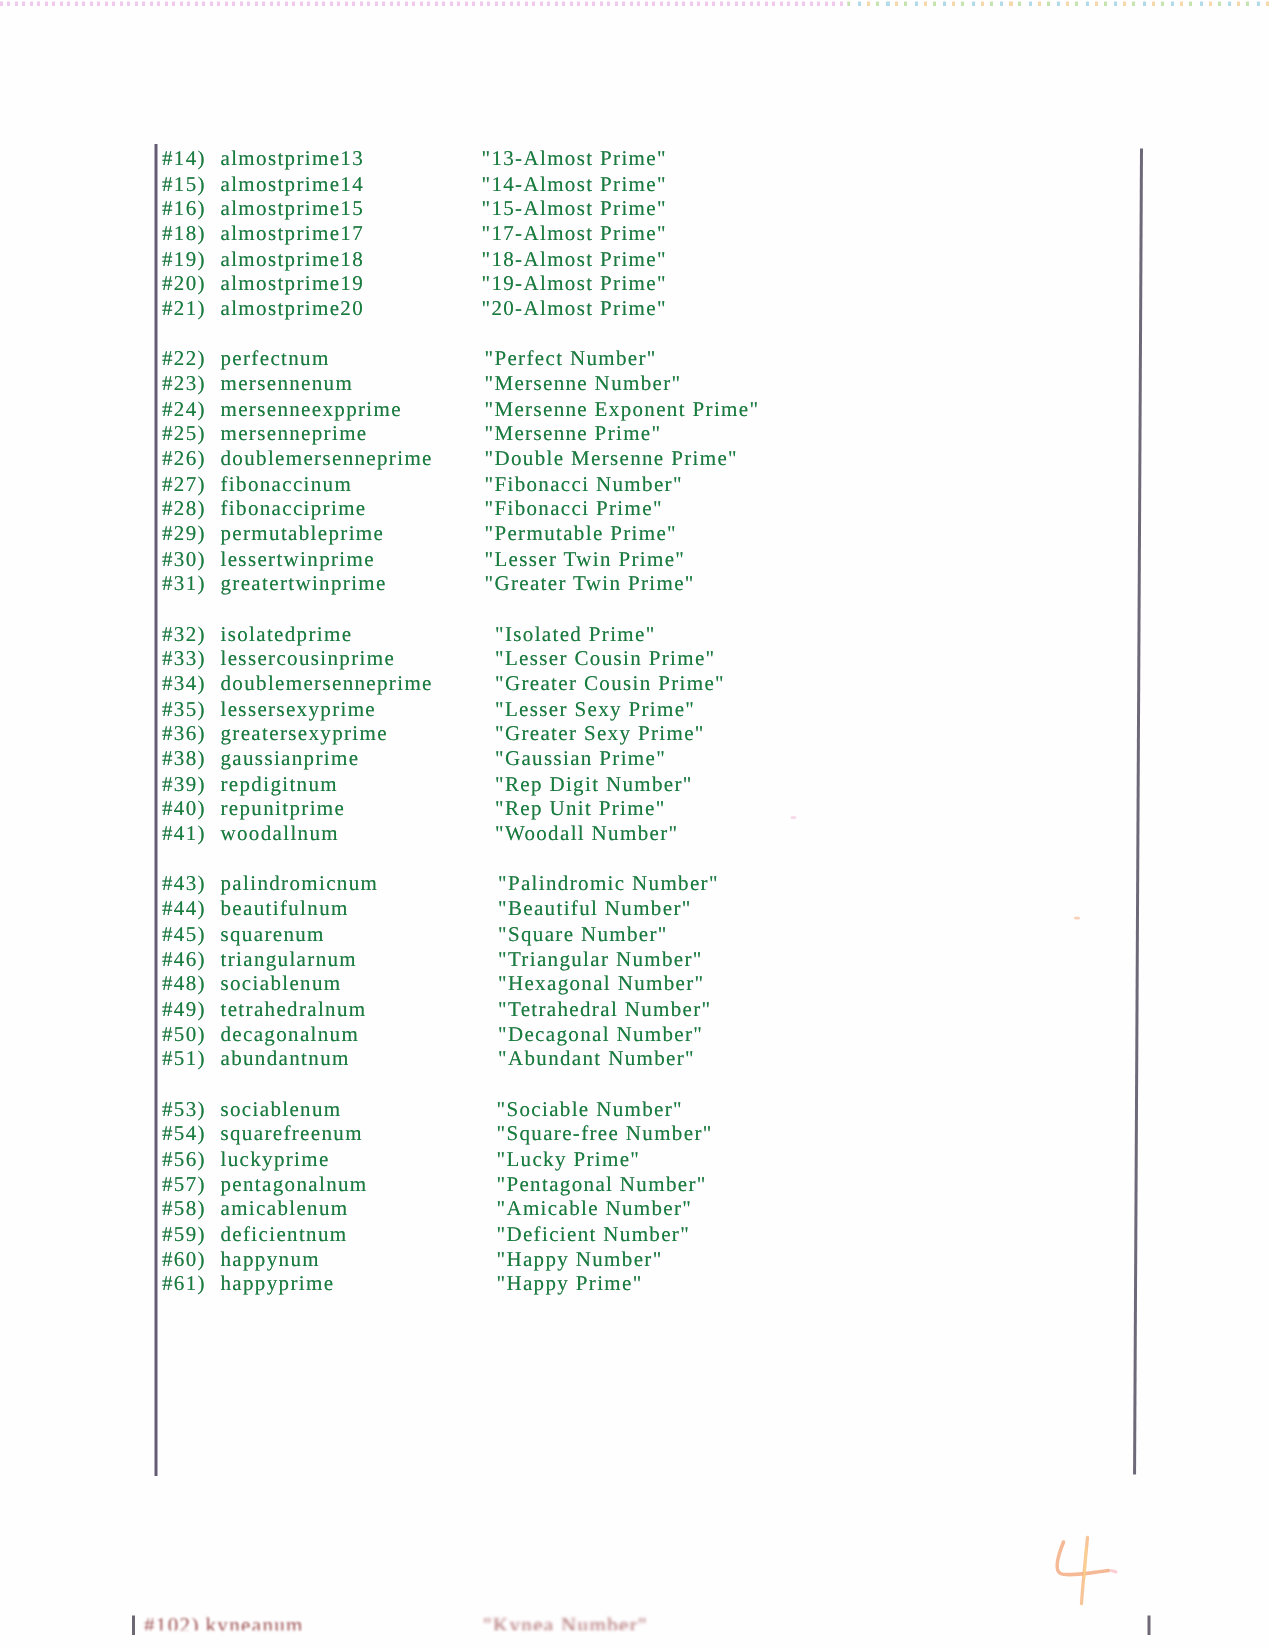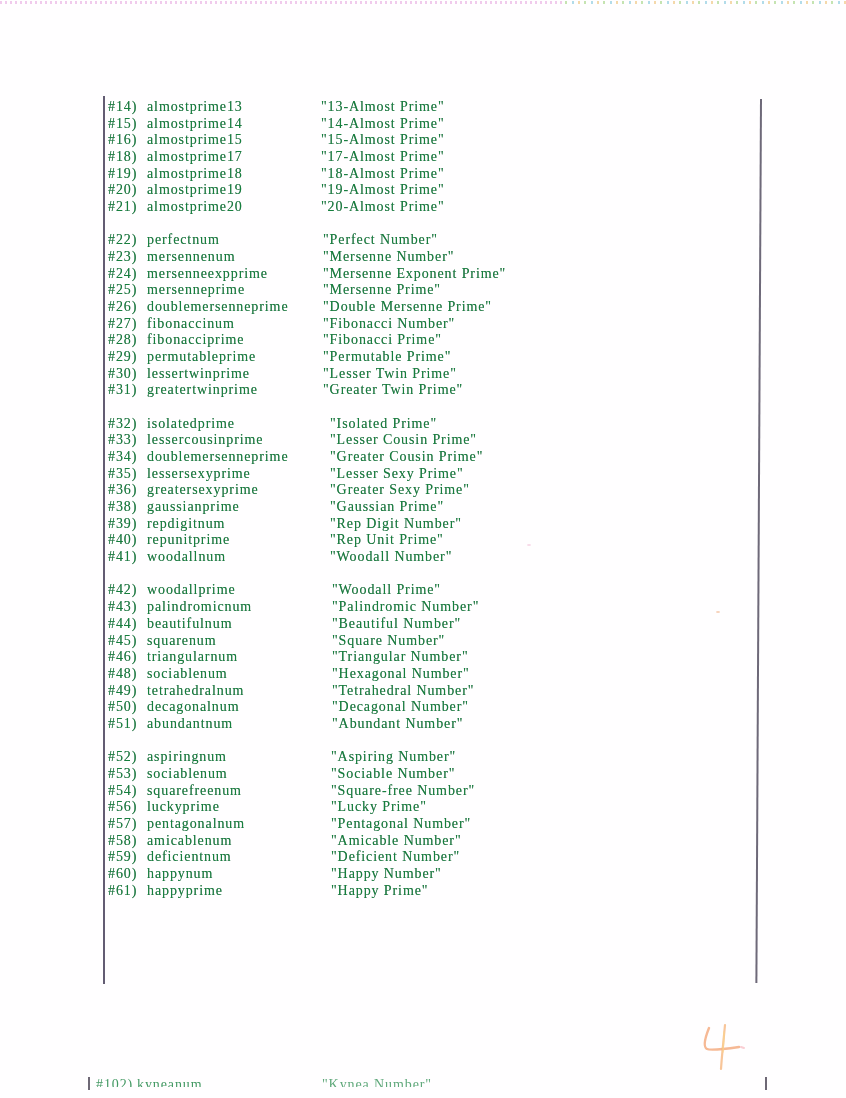--- a/index.html
+++ b/index.html
@@ -34,21 +34,21 @@
   .row .rid{position:absolute;left:39px;}
   .row .rname{position:absolute;left:var(--qx,214px);}
   .block.b0{--qx:213px;}
   .block.b1{--qx:215px;}
   .block.b2{--qx:222px;}
   .block.b3{--qx:224px;}
   .block.b4{--qx:223px;}
 
   
   .partial-row{position:absolute;left:88px;top:1077px;width:690px;height:10px;
-    overflow:hidden;color:#15803d;font-size:14px;line-height:15px;letter-spacing:.9px;
+    overflow:hidden;color:#7f1d1d;font-size:14px;line-height:15px;letter-spacing:.9px;
     filter:blur(.7px);opacity:.8;white-space:nowrap;}
   .partial-row .pnum{position:absolute;left:8px;}
   .partial-row .pid{position:absolute;left:49px;}
   .partial-row .pname{position:absolute;left:234px;filter:blur(.6px);opacity:.85;}
   .edge-stub{position:absolute;width:1.6px;height:13px;background:#4a4253;opacity:.8;}
   .edge-stub.left{left:88px;top:1077px;}
   .edge-stub.right{left:765px;top:1077px;}
 
   
   .hand-num{position:absolute;left:698px;top:1022px;width:48px;height:52px;}
@@ -201,25 +201,20 @@
           <span class="rname">"Rep Unit Prime"</span>
         </div>
         <div class="row">
           <span class="num">#41)</span>
           <span class="rid">woodallnum</span>
           <span class="rname">"Woodall Number"</span>
         </div>
       </section>
       <section class="block b3">
         <div class="row">
-          <span class="num">#42)</span>
-          <span class="rid">woodallprime</span>
-          <span class="rname">"Woodall Prime"</span>
-        </div>
-        <div class="row">
           <span class="num">#43)</span>
           <span class="rid">palindromicnum</span>
           <span class="rname">"Palindromic Number"</span>
         </div>
         <div class="row">
           <span class="num">#44)</span>
           <span class="rid">beautifulnum</span>
           <span class="rname">"Beautiful Number"</span>
         </div>
         <div class="row">
@@ -247,25 +242,20 @@
           <span class="rid">decagonalnum</span>
           <span class="rname">"Decagonal Number"</span>
         </div>
         <div class="row">
           <span class="num">#51)</span>
           <span class="rid">abundantnum</span>
           <span class="rname">"Abundant Number"</span>
         </div>
       </section>
       <section class="block b4">
-        <div class="row">
-          <span class="num">#52)</span>
-          <span class="rid">aspiringnum</span>
-          <span class="rname">"Aspiring Number"</span>
-        </div>
         <div class="row">
           <span class="num">#53)</span>
           <span class="rid">sociablenum</span>
           <span class="rname">"Sociable Number"</span>
         </div>
         <div class="row">
           <span class="num">#54)</span>
           <span class="rid">squarefreenum</span>
           <span class="rname">"Square-free Number"</span>
         </div>

